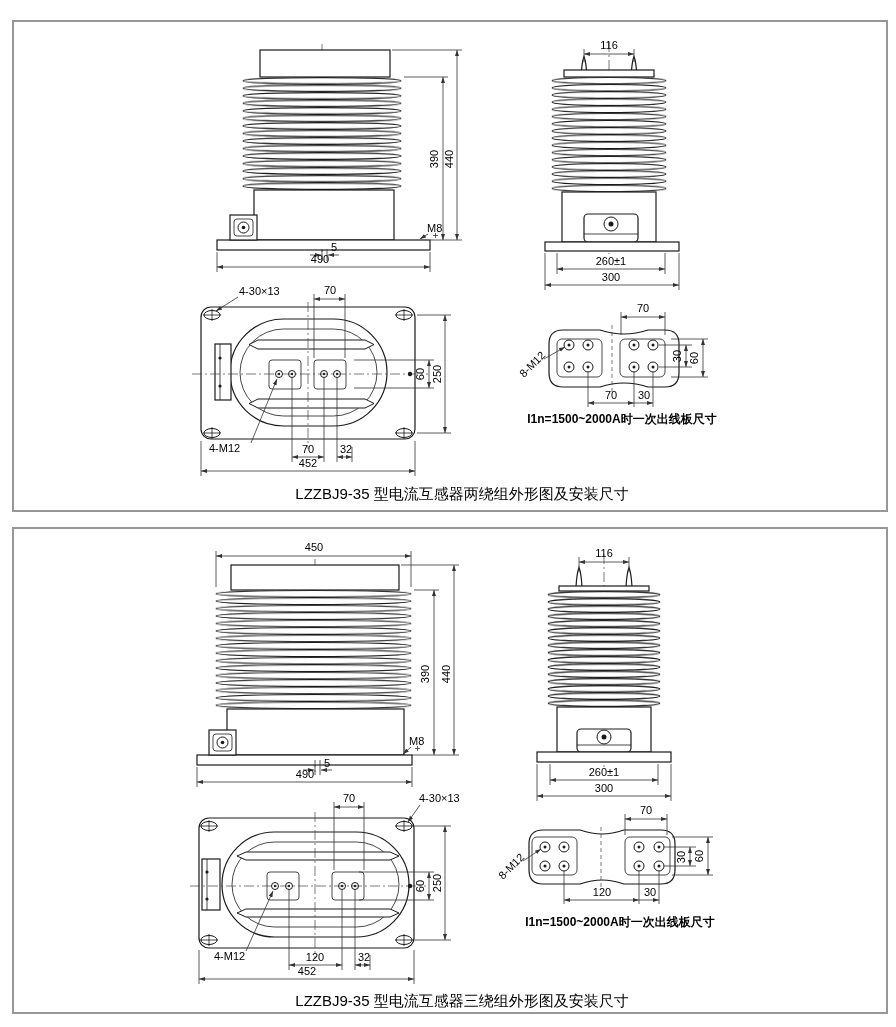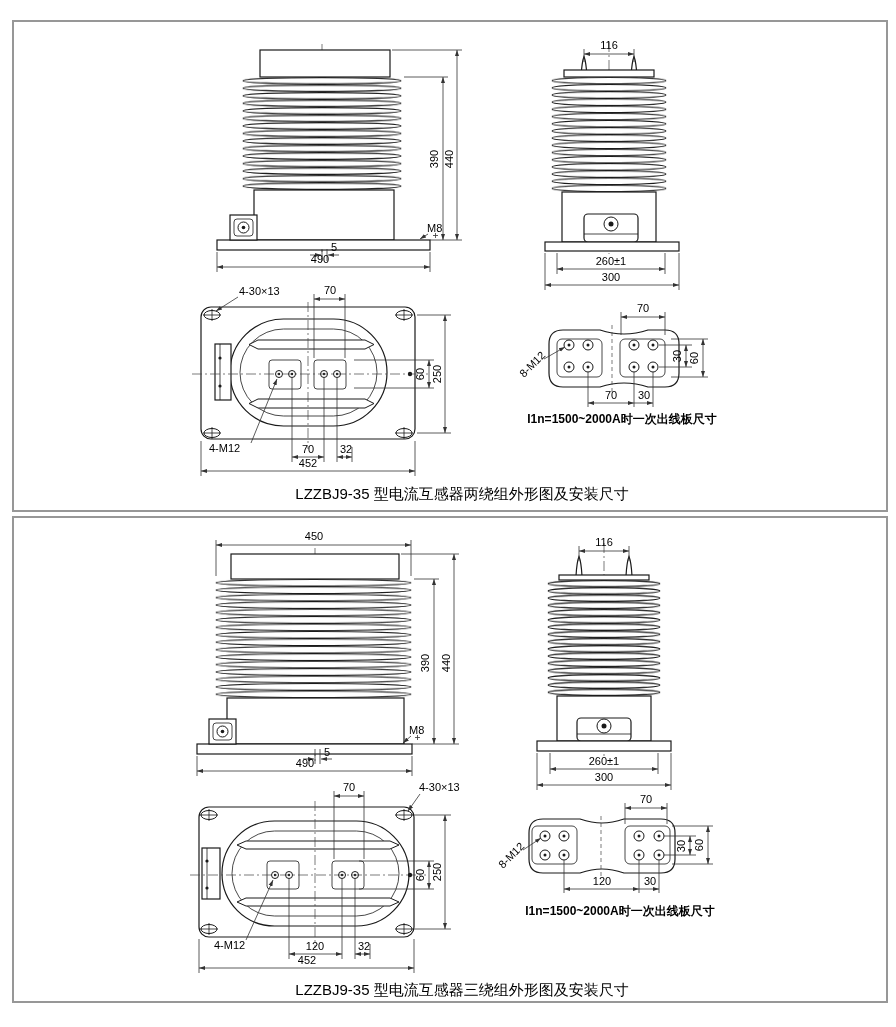--- a/index.html
+++ b/index.html
@@ -1,20 +1,20 @@
 <!DOCTYPE html>
 <html><head>
 <meta charset="utf-8">
 <style>
   html,body { margin:0; padding:0; background:#fff; }
   .page { position:relative; width:896px; height:1027px; background:#fff;
           font-family:"Liberation Sans", sans-serif; }
   .panel { position:absolute; left:12px; width:872px; border:2px solid #979797; background:#fff; box-sizing:content-box; }
   #panel1 { top:20px;  height:488px; }
-  #panel2 { top:516px; height:483px; }
+  #panel2 { top:527px; height:483px; }
   svg { display:block; }
   .outline { fill:#fff; stroke:#1a1a1a; stroke-width:1.2; }
   .thin    { fill:none; stroke:#1a1a1a; stroke-width:0.8; }
   .bar     { fill:#fff; stroke:#1a1a1a; stroke-width:1; }
   .dim     { fill:none; stroke:#333; stroke-width:0.8; }
   .cl      { fill:none; stroke:#444; stroke-width:0.7; stroke-dasharray:10 3 2 3; }
   .dash    { fill:none; stroke:#444; stroke-width:0.7; stroke-dasharray:4 3; }
   .hole    { fill:#fff; stroke:#1a1a1a; stroke-width:1; }
   .dot     { fill:#1a1a1a; stroke:none; }
   text.dim-label { font-size:11px; fill:#000; }

